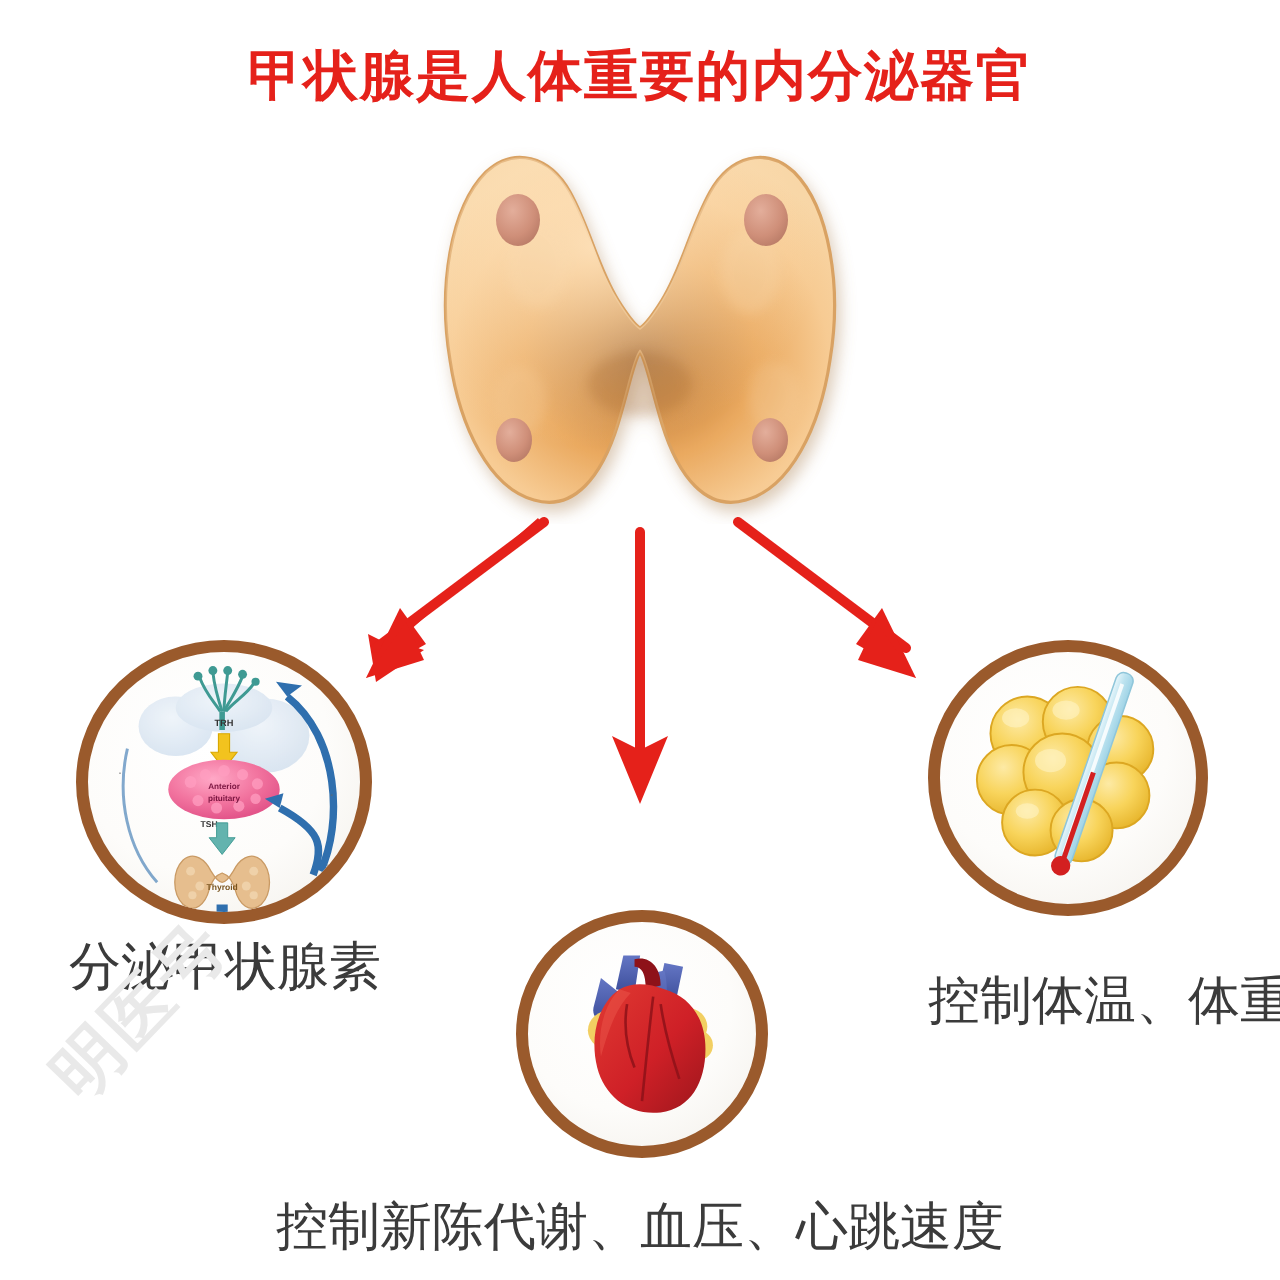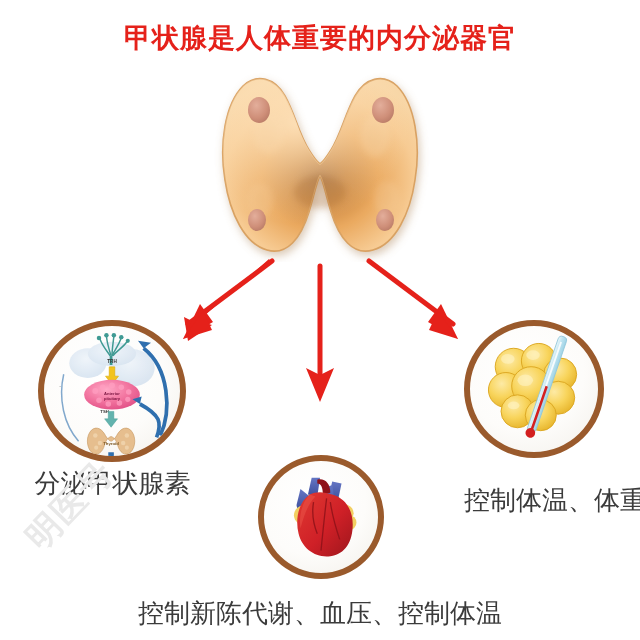--- a/index.html
+++ b/index.html
@@ -383,17 +383,17 @@
         <rect x="74" y="8" width="9" height="104" rx="4" fill="url(#glassG)" stroke="#8fc6da" stroke-width="0.8"></rect>
         <rect x="77" y="14" width="2" height="92" fill="#ffffff" opacity="0.85"></rect>
         <rect x="77.5" y="62" width="2.6" height="48" fill="#d32020"></rect>
         <circle cx="78.5" cy="113" r="5" fill="#d32020"></circle>
       </g>
     </svg>
   </div>
 
   <div class="caption" id="caption-left">分泌甲状腺素</div>
   <div class="caption" id="caption-right">控制体温、体重</div>
-  <div class="caption" id="caption-center">控制新陈代谢、血压、控制体温</div>
+  <div class="caption" id="caption-center">控制新陈代谢、血压、心跳速度</div>
 
   <div class="watermark">明医号</div>
 
 </div>
 
 </body></html>

